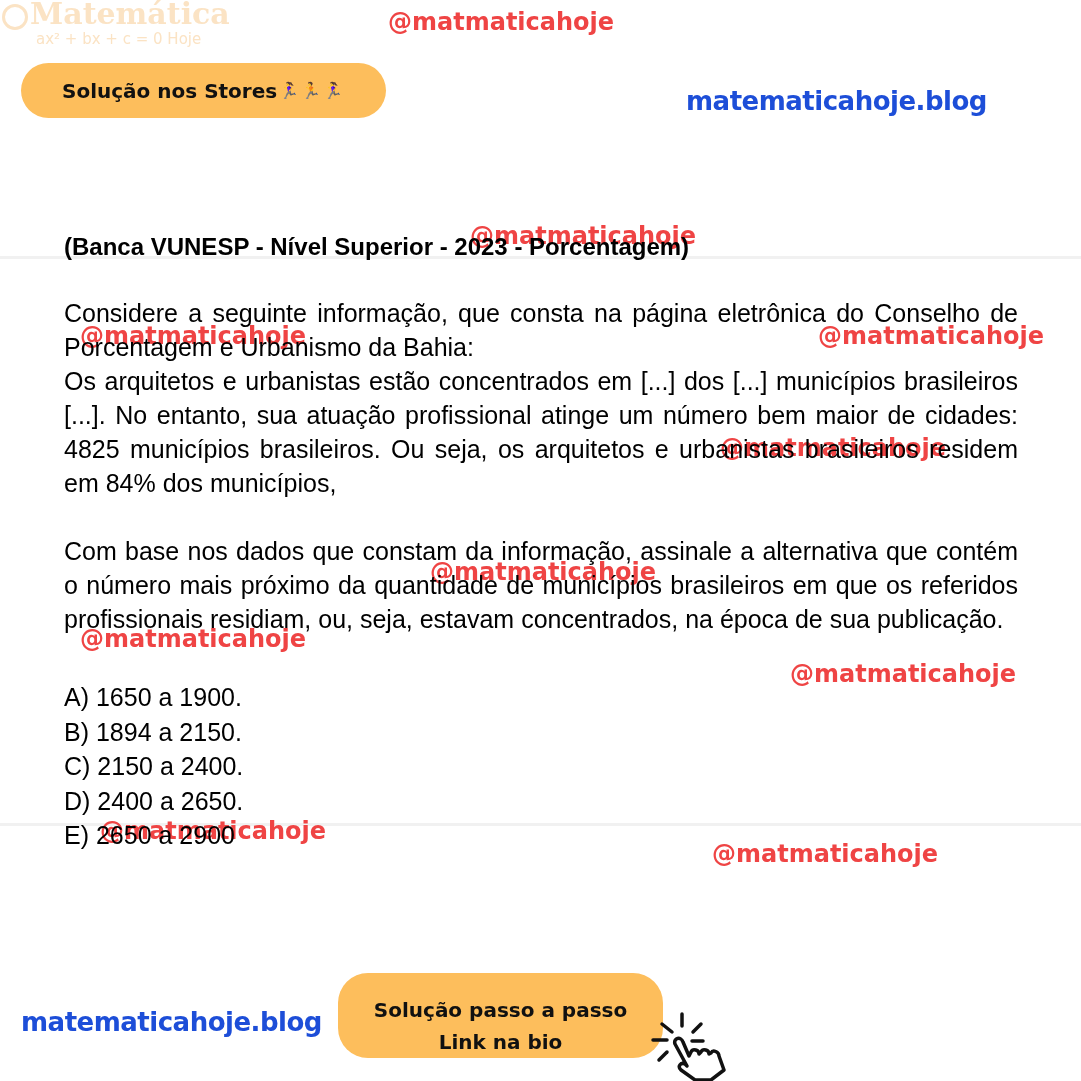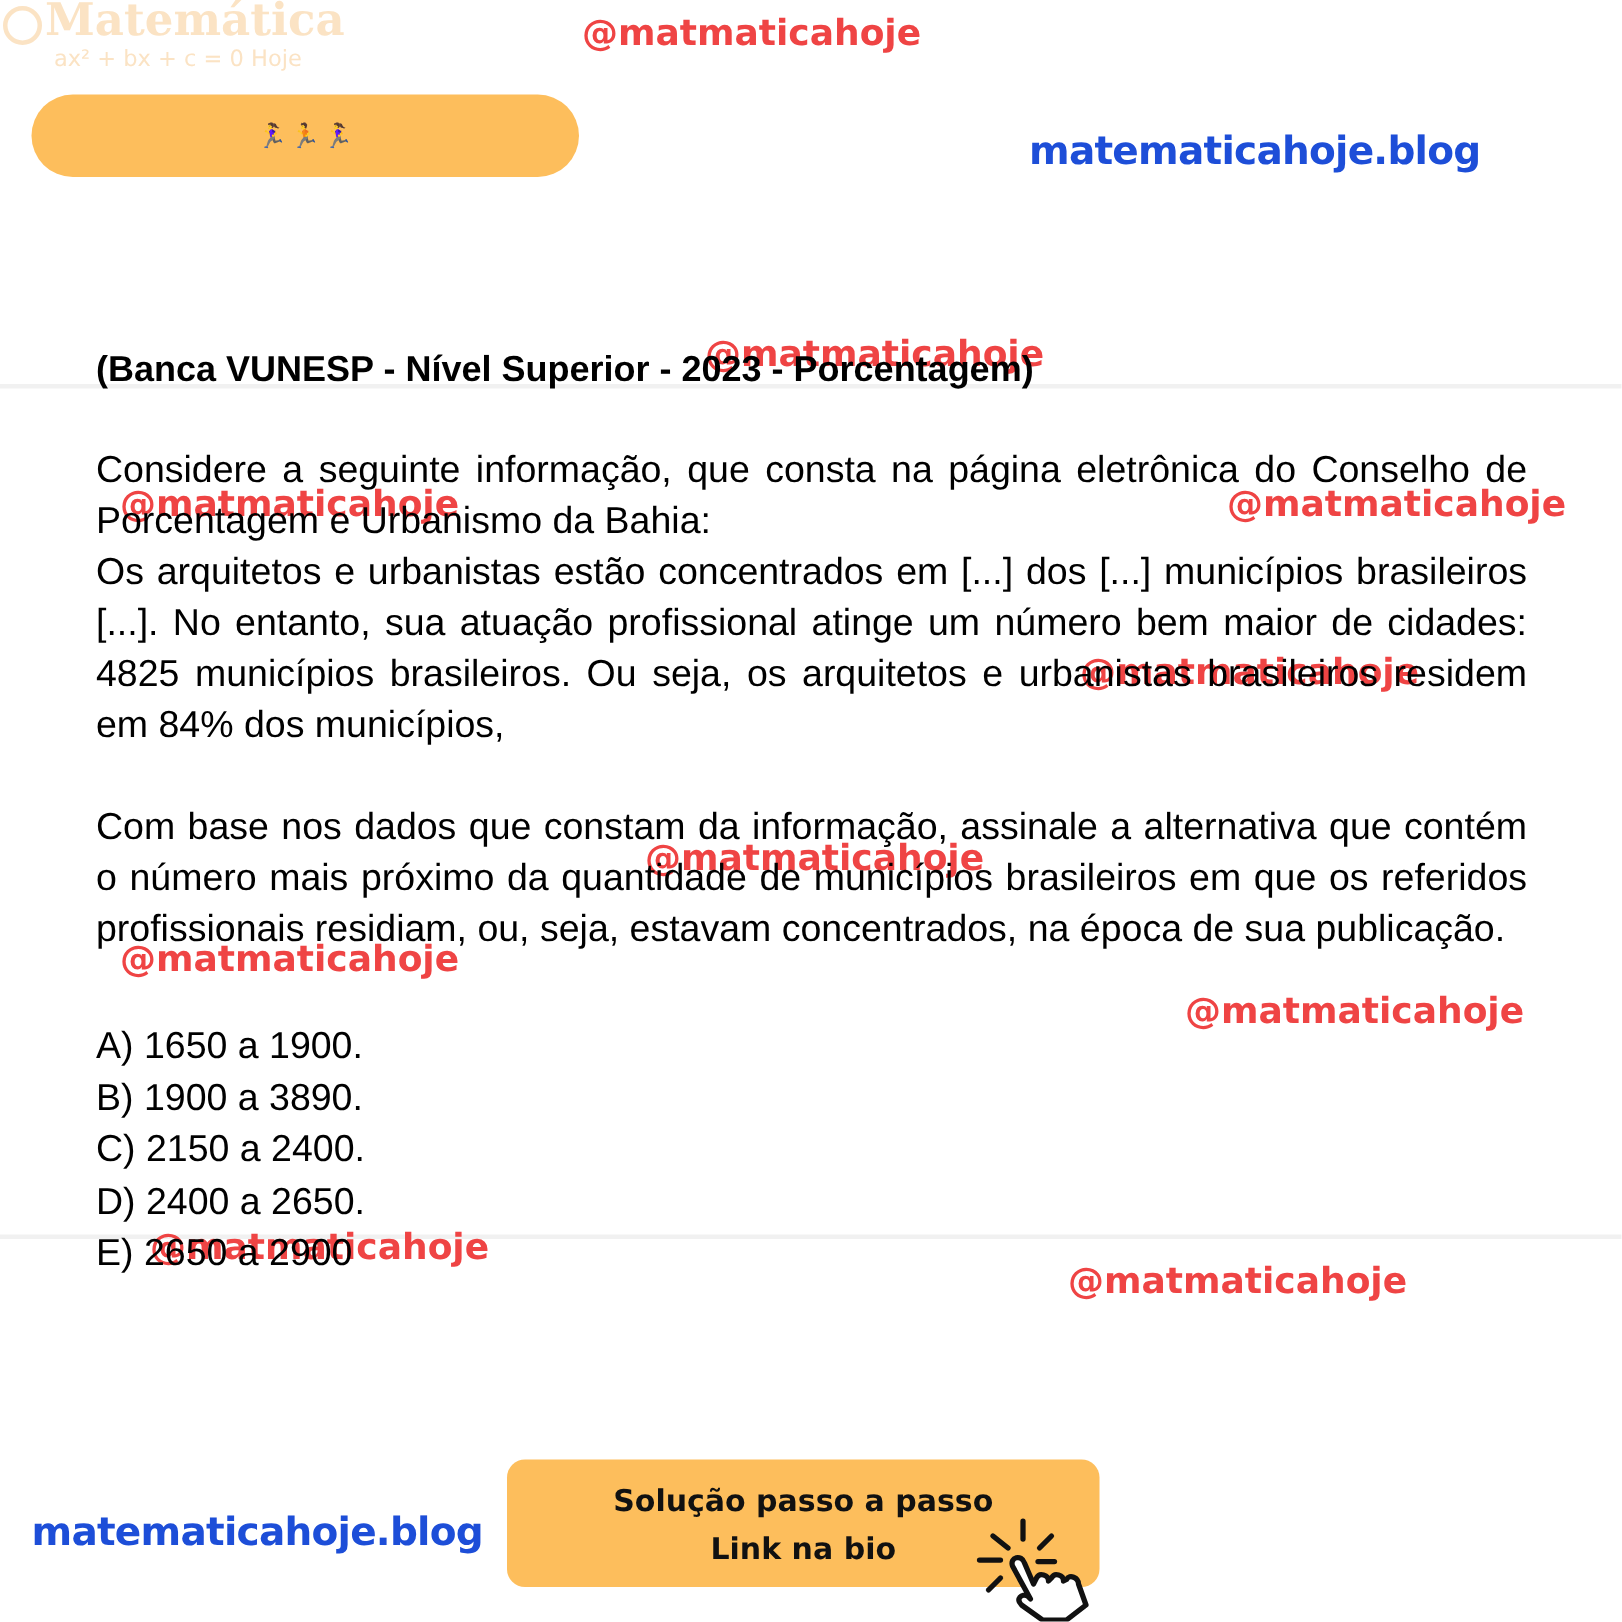--- a/index.html
+++ b/index.html
@@ -41,22 +41,22 @@
     .content { position:absolute; left:64px; top:228px; width:954px; z-index:1; color:#000; }
     .heading { font-weight:bold; font-size:24px; line-height:38px; margin:0; }
     .para {
       font-size:25px; line-height:34px; text-align:justify; margin:0;
     }
     .para.p1 { margin-top:30px; }
     .para.p3 { margin-top:34px; }
     .options { margin-top:44px; font-size:25px; line-height:34.5px; }
     .option { display:block; }
     .pill-bottom {
-      left:338px; top:973px; width:395px; height:85px; border-radius:12px;
-      flex-direction:column; font-size:20px; line-height:32px;
+      left:338px; top:973px; width:325px; height:85px; border-radius:30px;
+      flex-direction:column; font-size:20px; line-height:32px;justify-content:flex-end;
     }
     .hand { position:absolute; left:645px; top:1000px; width:90px; height:81px; z-index:2; }
   </style>
 </head>
 <body>
 
 <div class="hline" style="top:256px;"></div>
 <div class="hline" style="top:823px;"></div>
 <div class="wm" style="left:388px;top:8px;">@matmaticahoje</div>
 <div class="wm" style="left:470px;top:222px;">@matmaticahoje</div>
@@ -69,33 +69,34 @@
 <div class="wm" style="left:100px;top:817px;">@matmaticahoje</div>
 <div class="wm" style="left:712px;top:840px;">@matmaticahoje</div>
 
 <div class="logo">
   <div class="logo-pin"></div>
   <div class="logo-title">Matemática</div>
   <div class="logo-sub">ax² + bx + c = 0 Hoje</div>
 </div>
 
 <div class="pill pill-top">
+  <span>Solução nos Stores</span>
   <span class="runners">🏃‍♀️🏃🏃‍♀️</span>
 </div>
 
 <div class="site site-top">matematicahoje.blog</div>
 
 <div class="content">
   <p class="heading">(Banca VUNESP - Nível Superior - 2023 - Porcentagem)</p>
   <p class="para p1">Considere a seguinte informação, que consta na página eletrônica do Conselho de Porcentagem e Urbanismo da Bahia:</p>
   <p class="para">Os arquitetos e urbanistas estão concentrados em [...] dos [...] municípios brasileiros [...]. No entanto, sua atuação profissional atinge um número bem maior de cidades: 4825 municípios brasileiros. Ou seja, os arquitetos e urbanistas brasileiros residem em 84% dos municípios,</p>
   <p class="para p3">Com base nos dados que constam da informação, assinale a alternativa que contém o número mais próximo da quantidade de municípios brasileiros em que os referidos profissionais residiam, ou, seja, estavam concentrados, na época de sua publicação.</p>
   <div class="options">
     <span class="option">A) 1650 a 1900.</span>
-    <span class="option">B) 1900 a 3890.</span>
+    <span class="option">B) 1894 a 2150.</span>
     <span class="option">C) 2150 a 2400.</span>
     <span class="option">D) 2400 a 2650.</span>
     <span class="option">E) 2650 a 2900</span>
   </div>
 </div>
 
 <div class="site site-bottom">matematicahoje.blog</div>
 <div class="pill pill-bottom">
   <span>Solução passo a passo</span>
   <span>Link na bio</span>

